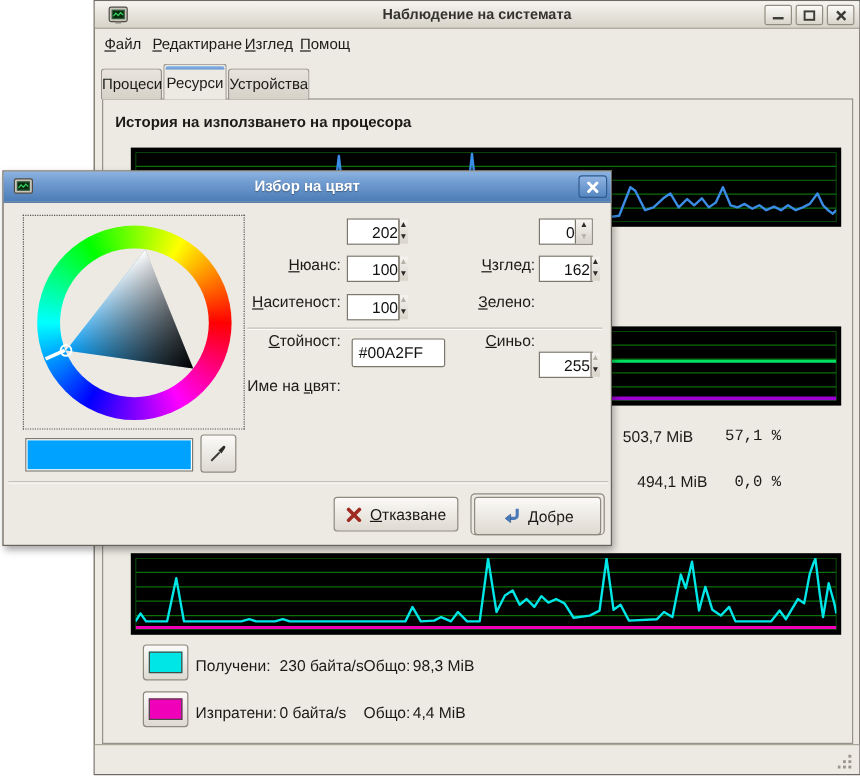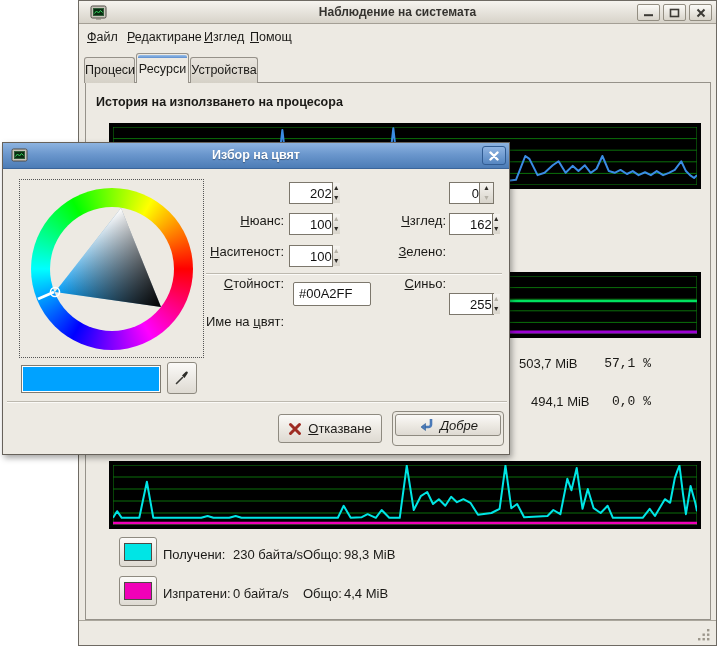--- a/index.html
+++ b/index.html
@@ -71,21 +71,21 @@
   .spin{width:14px;border-left:1px solid #7c776c;display:flex;flex-direction:column;
     background:linear-gradient(#f5f3ef,#d8d4cb);}
   .spin span{flex:1;font-size:7px;line-height:10px;text-align:center;color:#2c2a26;}
   .spin span[data-dis="true"]{color:#b5b1a7;}
   .entry{position:absolute;background:#fff;border:1px solid #7c776c;font-size:13px;color:#111;padding:3px 0 0 5px;}
   .groove{position:absolute;height:2px;border-top:1px solid #bdb9af;border-bottom:1px solid #fbfaf7;}
   .gtkbtn{position:absolute;border:1px solid #8e8a80;border-radius:3px;
     background:linear-gradient(#fbfaf8 0%,#eeebe5 45%,#dedad2 100%);
     display:flex;align-items:center;justify-content:center;gap:6px;font-size:13px;color:#1b1a17;}
   #ok-ring{position:absolute;left:389px;top:268px;width:112px;height:35px;border:1px solid #8e8a80;border-radius:4px;}
-  #ok-btn{left:2px;top:2px;width:106px;height:22px;font-style:italic;}
+  #ok-btn{left:2px;top:2px;width:106px;height:32px;}
   #cancel-btn{left:275px;top:271px;width:104px;height:29px;}
 </style>
 </head>
 <body>
 
 <div id="main-win">
 
   <div id="main-tb">
     <svg class="win-ico" viewBox="0 0 17 17">
       <rect x="1" y="2" width="15" height="12" rx="1.5" fill="#c9c5bb" stroke="#4e4a44"></rect>

